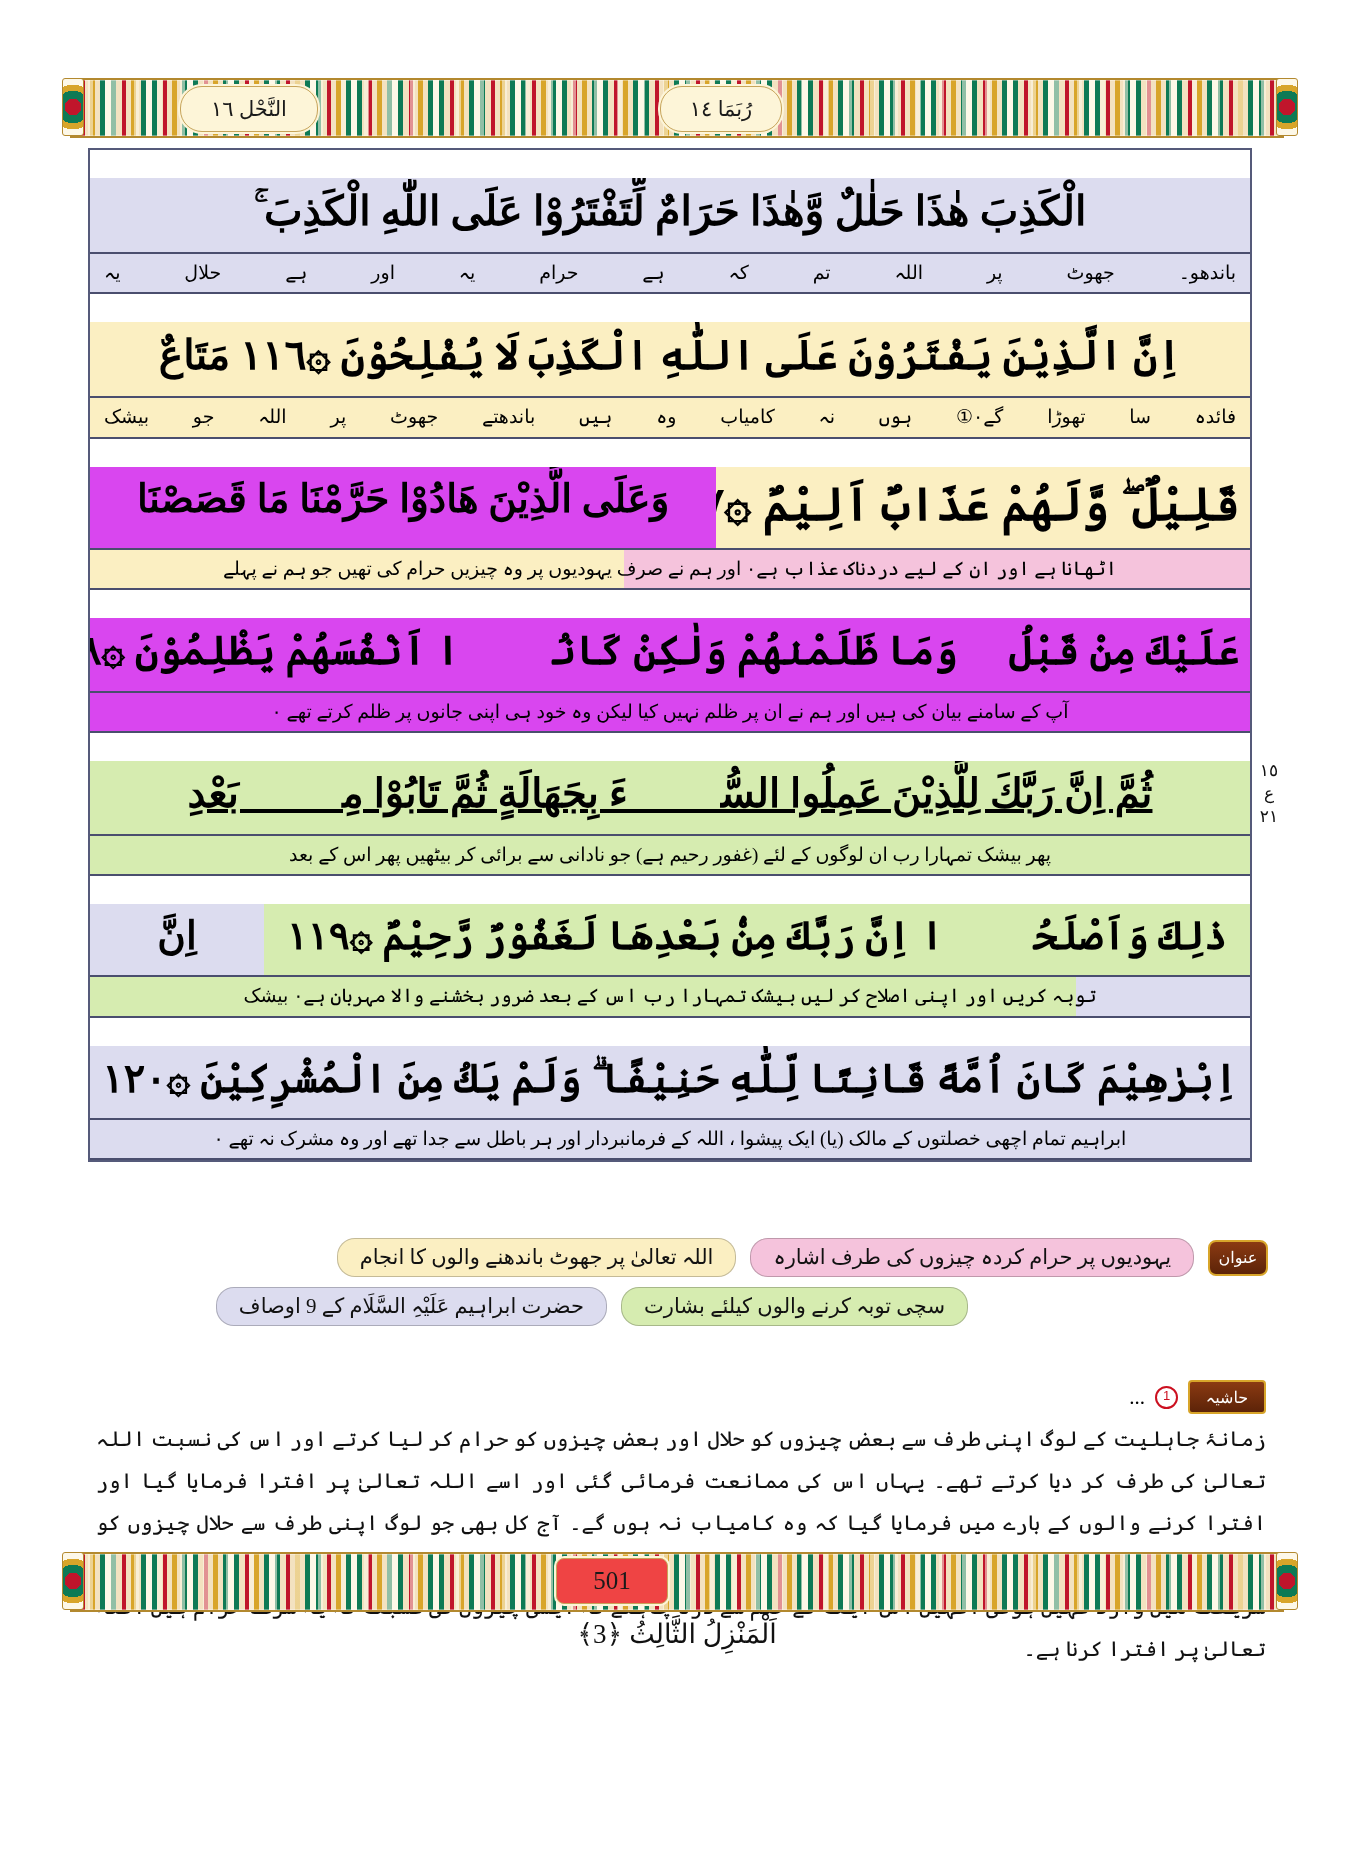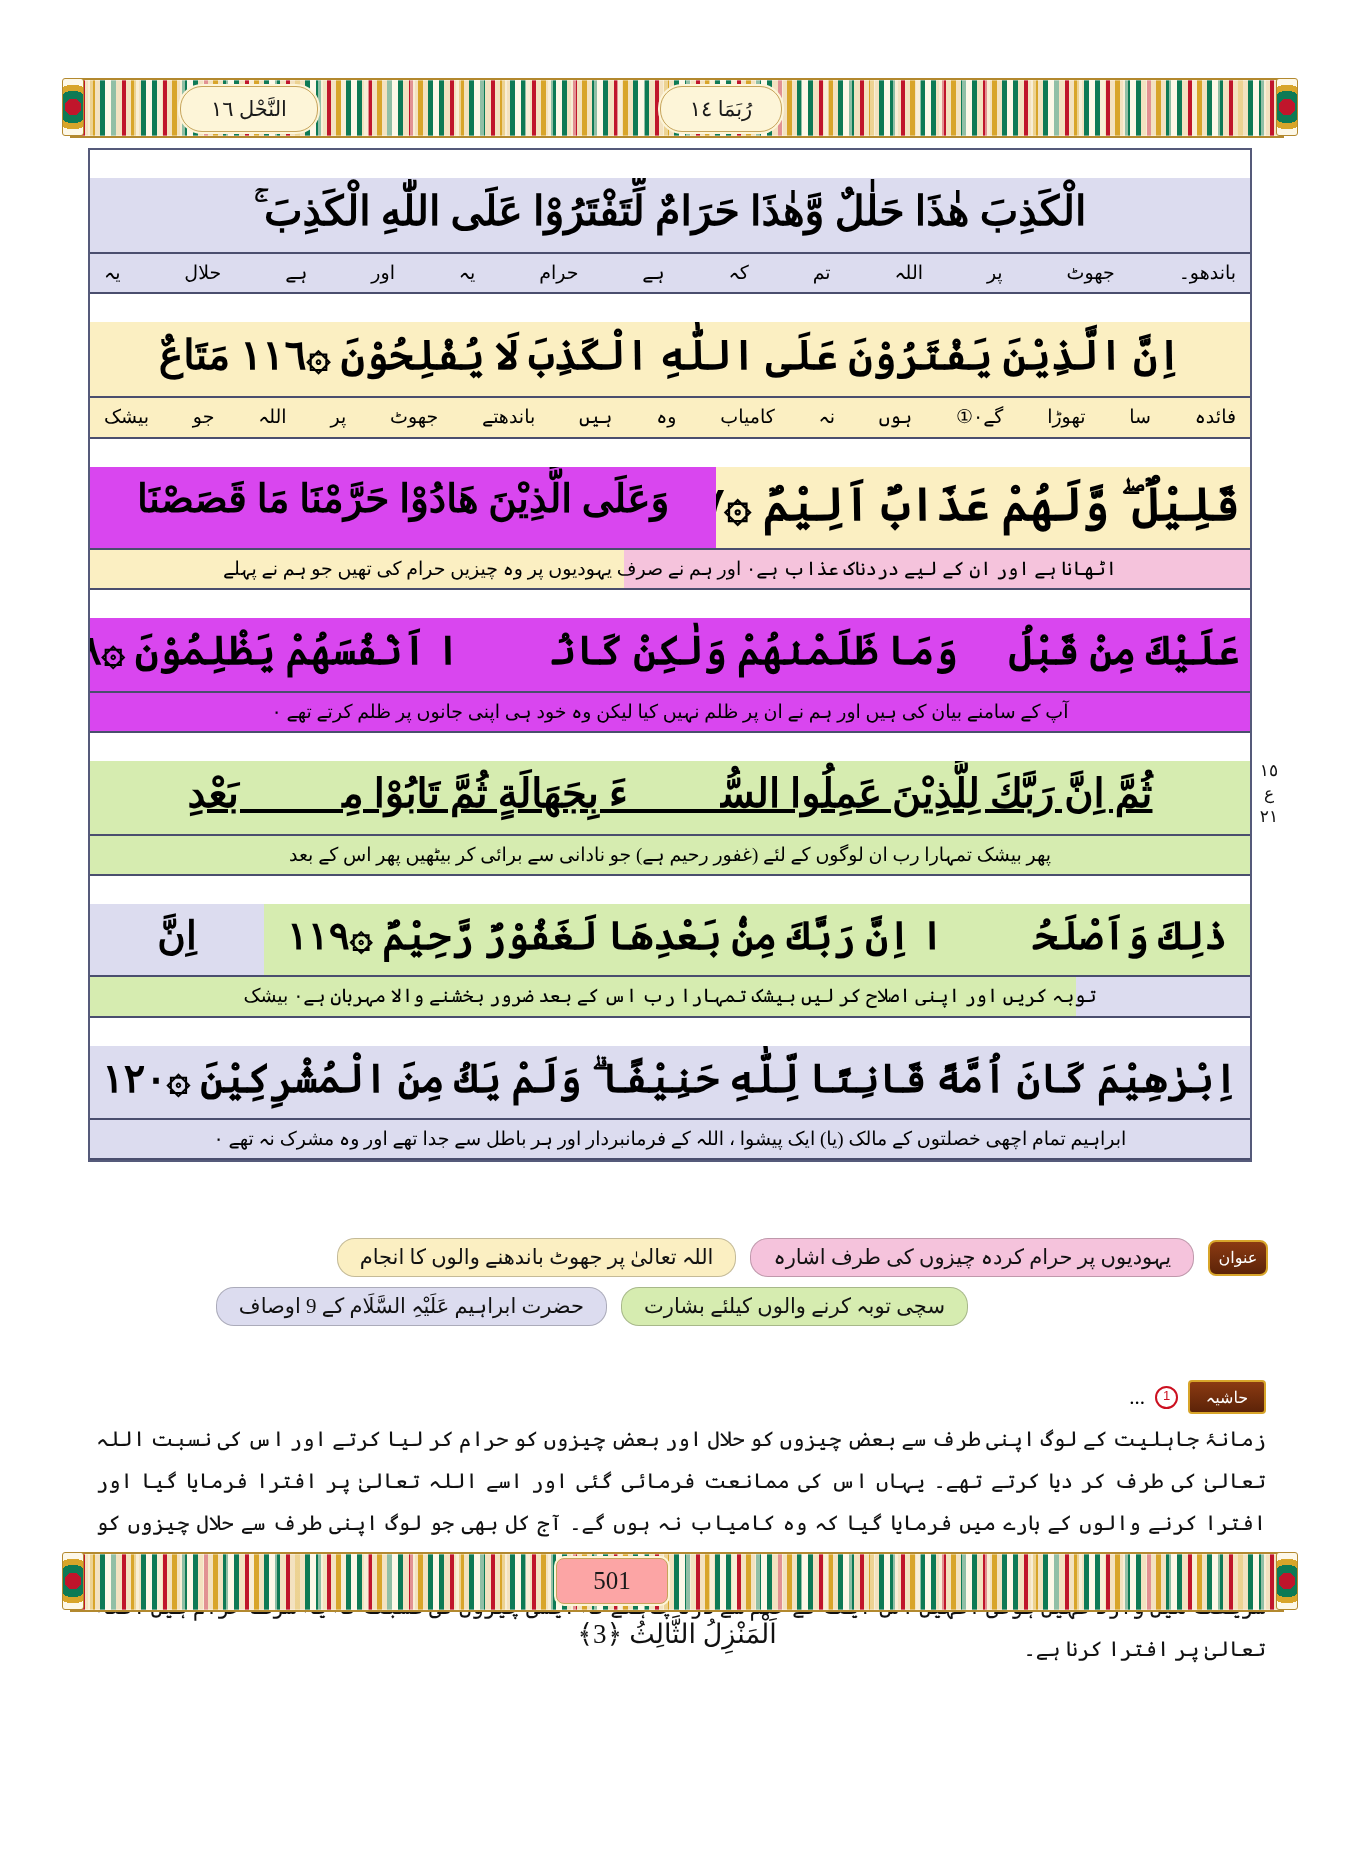--- a/index.html
+++ b/index.html
@@ -33,21 +33,21 @@
 
   .cartouche{position:absolute;top:86px;height:44px;background:#fdf5d8;
              border:1px solid #c7a45a;border-radius:22px;
              display:flex;align-items:center;justify-content:center;
              font-size:21px;color:#1a1a1a;direction:rtl;z-index:4;
              box-shadow:0 0 0 2px #fdf5d8;letter-spacing:1px;}
   #surah-cartouche{left:180px;width:136px;}
   #para-cartouche{left:660px;width:120px;}
 
   .page-badge{position:absolute;left:556px;top:1558px;width:110px;height:44px;
-              background:#fca5a5;border:1px solid #c7a45a;border-radius:8px;
+              background:#ef4444;border:1px solid #c7a45a;border-radius:8px;
               display:flex;align-items:center;justify-content:center;
               font-size:25px;color:#1a1a1a;z-index:4;box-shadow:0 0 0 2px #fdf5d8;}
 
   .manzil{position:absolute;left:0;right:0;top:1618px;text-align:center;
           font-size:27px;direction:rtl;color:#111;}
 
   
   #quran-table{position:absolute;left:88px;top:148px;width:1160px;
                border:2px solid #555a7a;border-collapse:collapse;}
   .ayah-row{display:flex;width:100%;}

